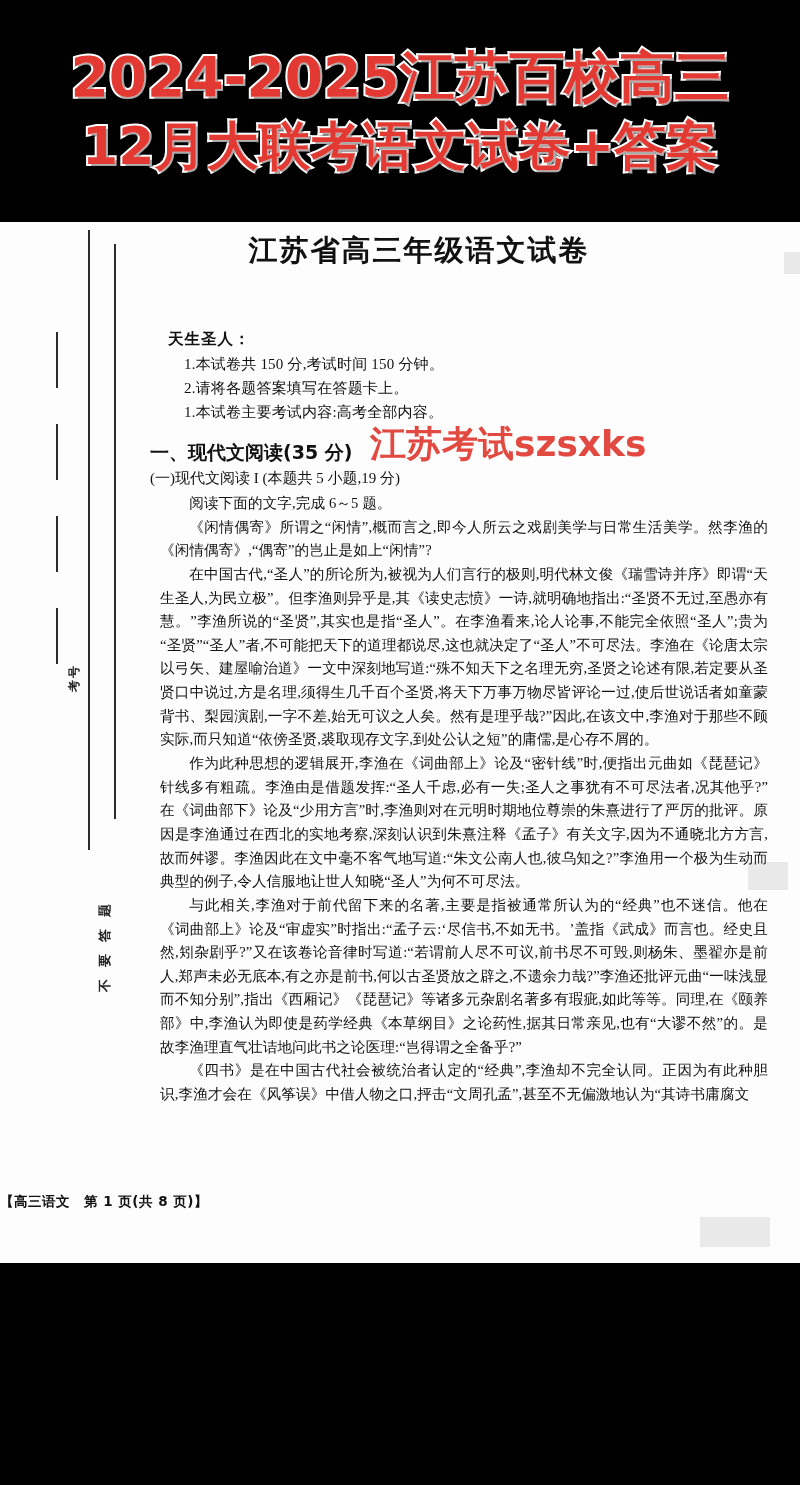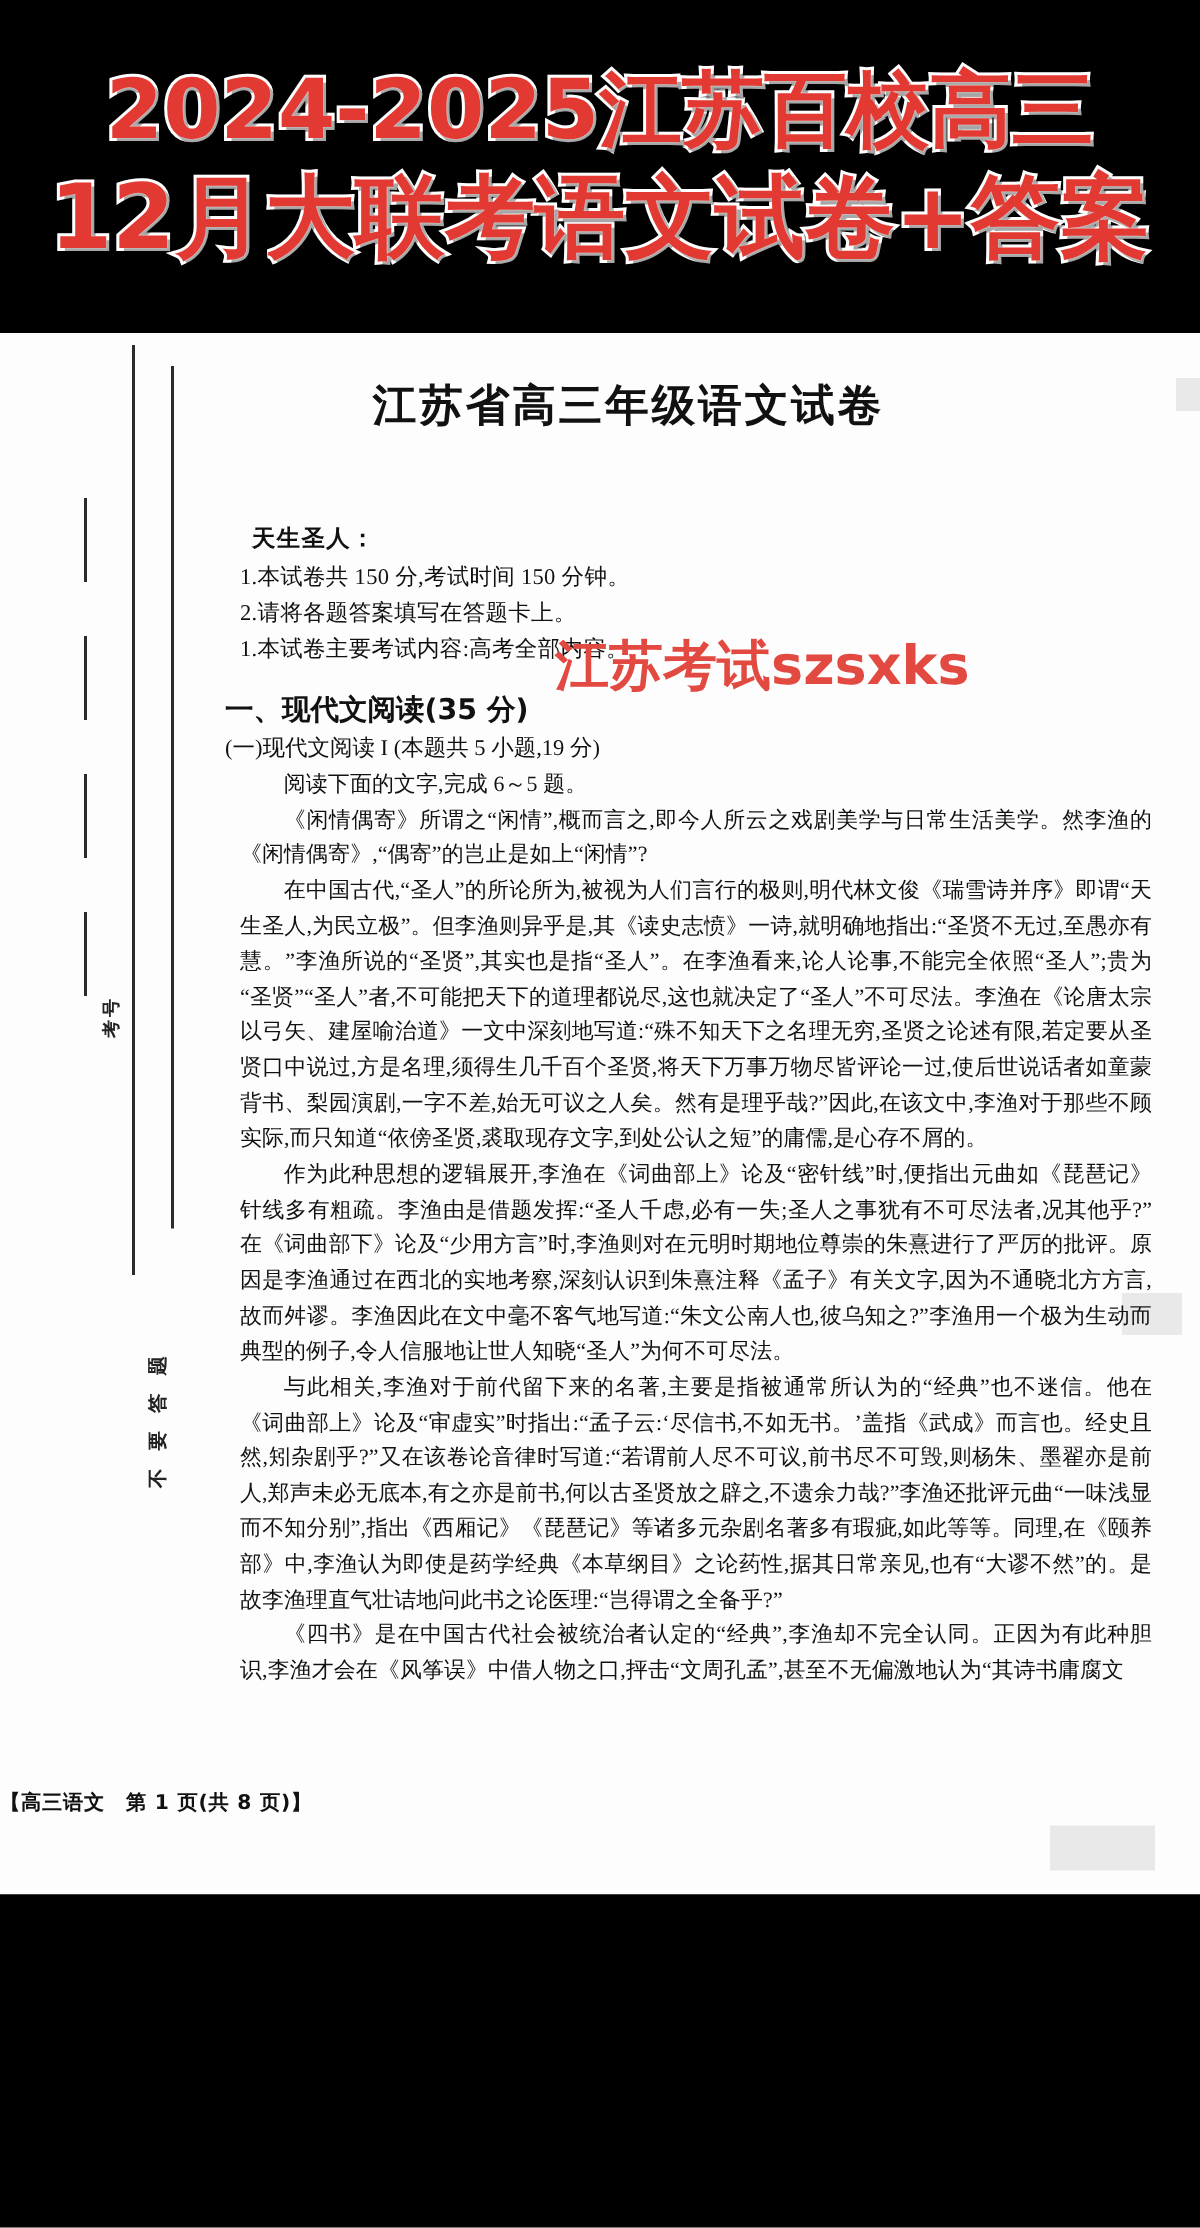--- a/index.html
+++ b/index.html
@@ -28,21 +28,21 @@
     color:#E23A33;
     letter-spacing:0px;
     white-space:nowrap;
     -webkit-text-stroke:4px #ffffff;
     paint-order:stroke fill;
     text-shadow:
        0 0 1px #fff,
        3px 3px 0 rgba(0,0,0,.35);
   }
   .banner-line.l1{font-size:55px;}
-  .banner-line.l2{font-size:60px;}
+  .banner-line.l2{font-size:52px;}
 
   
   .paper{
     position:absolute;left:0;top:222px;width:800px;height:1041px;
     background:#fdfdfd;
     color:#111;
     overflow:hidden;
   }
 
   
@@ -73,34 +73,34 @@
   }
 
   .doc-title{
     text-align:center;
     font-family:"DejaVu Sans","Liberation Sans",sans-serif;
     font-weight:700;
     font-size:29px;
     letter-spacing:2px;
     color:#111;
     margin:0;
-    padding-top:29px;
+    padding-top:9px;
     padding-right:90px;
   }
 
   .notice-title{
     font-family:"DejaVu Sans","Liberation Sans",sans-serif;
     font-weight:700;
     font-size:15.5px;
     margin:58px 0 4px 8px;
     letter-spacing:1px;
   }
   .notice-item{
     font-size:15px;
-    margin:5px 0 5px 0;
+    margin:5px 0 5px 24px;
     letter-spacing:.2px;
     font-family:"Liberation Serif","DejaVu Serif",serif;
   }
 
   .sec-head{
     font-family:"DejaVu Sans","Liberation Sans",sans-serif;
     font-weight:700;
     font-size:19px;
     margin:18px 0 3px -10px;
   }

